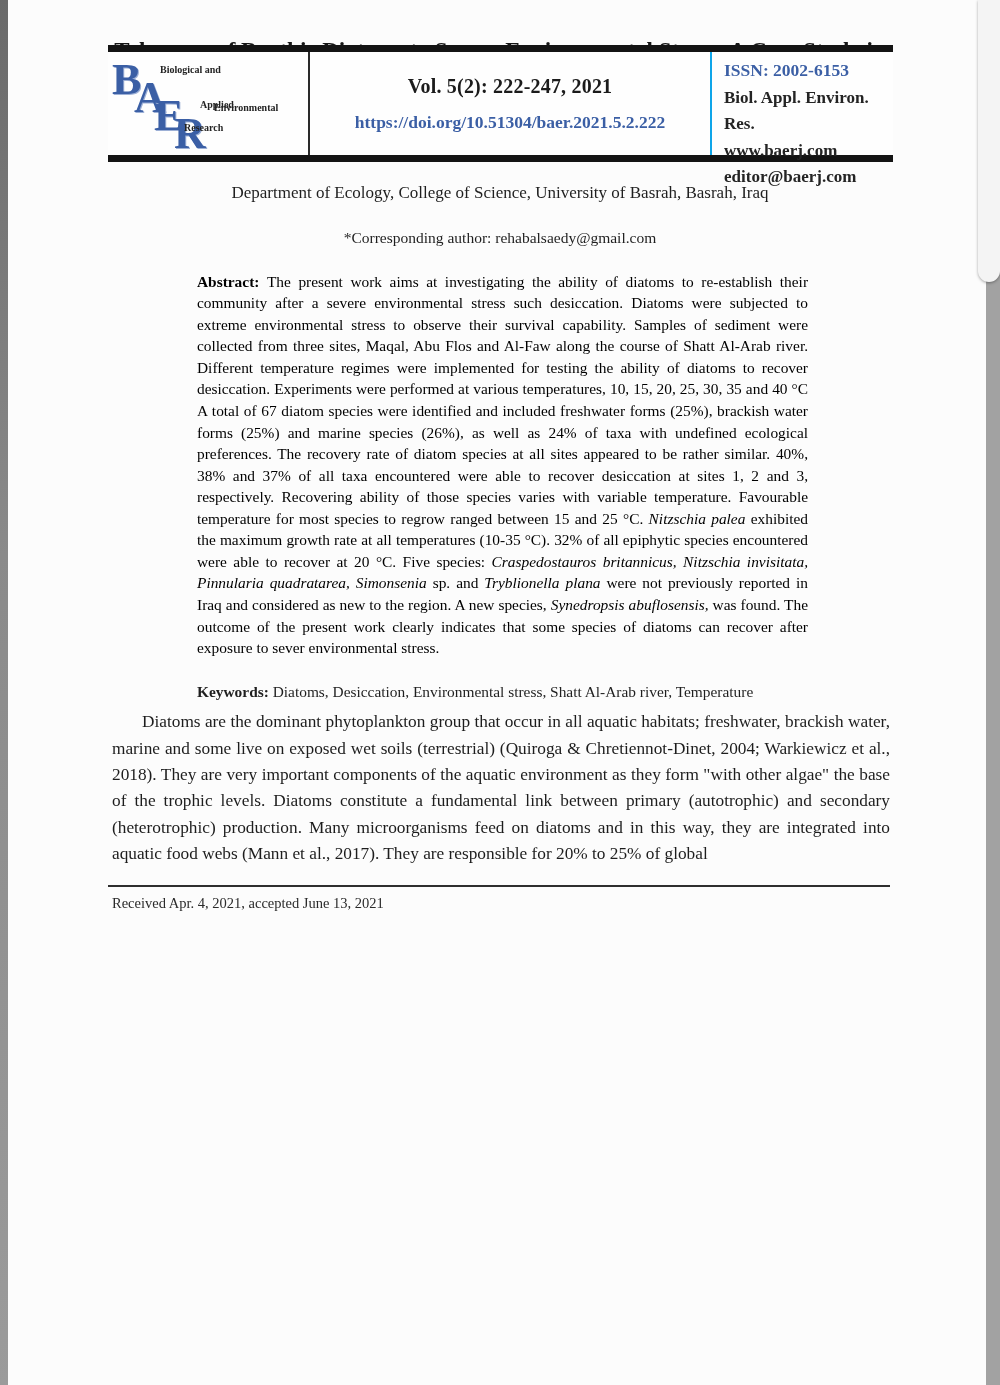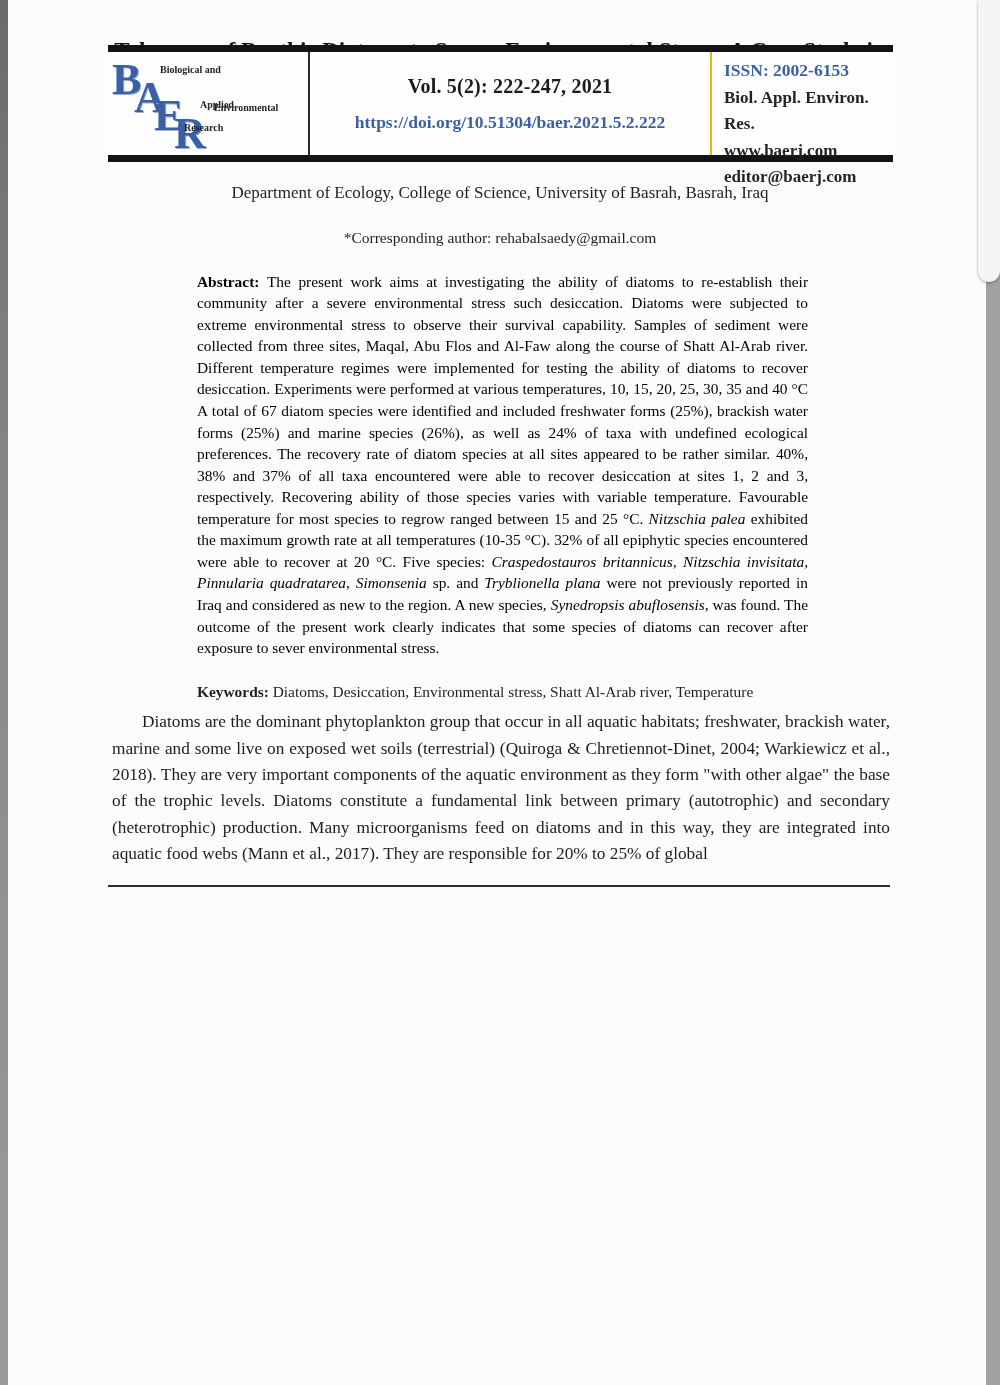--- a/index.html
+++ b/index.html
@@ -21,21 +21,21 @@
     background:#f4f4f4;border-radius:0 0 12px 12px;box-shadow:0 1px 3px rgba(0,0,0,.35);}
 
   
   .header{
     position:absolute;left:108px;top:45px;width:785px;height:117px;
     border-top:7px solid #141414;border-bottom:7px solid #141414;
     display:flex;background:#fefefe;box-sizing:border-box;
   }
   .h-col{box-sizing:border-box;height:100%;}
   .h-col1{width:202px;border-right:2px solid #2a2a2a;position:relative;}
-  .h-col2{width:402px;border-right:2px solid #eab308;display:flex;flex-direction:column;
+  .h-col2{width:402px;border-right:2px solid #0ea5e9;display:flex;flex-direction:column;
     align-items:center;justify-content:center;gap:14px;}
   .h-col3{width:179px;padding:8px 0 0 12px;}
 
   .logo{position:absolute;left:0;top:0;width:202px;height:103px;}
   .logo .ltr{position:absolute;font-weight:bold;font-size:44px;color:#3b5fa5;
     text-shadow:1px 1px 0 #9db0d6;line-height:1;}
   .logo .wrd{position:absolute;font-weight:bold;font-size:10px;color:#242424;white-space:nowrap;}
 
   .vol-line{font-weight:bold;font-size:20px;color:#1b1b1b;letter-spacing:.2px;}
   .doi-line{font-weight:bold;font-size:17.5px;color:#3b5fa5;}
@@ -110,14 +110,15 @@
   <div class="affiliation">Department of Ecology, College of Science, University of Basrah, Basrah, Iraq</div>
   <div class="corresponding">*Corresponding author: rehabalsaedy@gmail.com</div>
 
   <div class="abstract"><span style="font-weight: bold;">Abstract: </span><span>The present work aims at investigating the ability of diatoms to re-establish their community after a severe environmental stress such desiccation. Diatoms were subjected to extreme environmental stress to observe their survival capability. Samples of sediment were collected from three sites, Maqal, Abu Flos and Al-Faw along the course of Shatt Al-Arab river. Different temperature regimes were implemented for testing the ability of diatoms to recover desiccation. Experiments were performed at various temperatures, 10, 15, 20, 25, 30, 35 and 40 °C  A total of 67 diatom species were identified and included freshwater forms (25%), brackish water forms (25%) and marine species (26%), as well as 24% of taxa with undefined ecological preferences. The recovery rate of diatom species at all sites appeared to be rather similar. 40%, 38% and 37% of all taxa encountered were able to recover desiccation at sites 1, 2 and 3, respectively. Recovering ability of those species varies with variable temperature. Favourable temperature for most species to regrow ranged between 15 and 25 °C. </span><i>Nitzschia palea</i><span> exhibited the maximum growth rate at all temperatures (10-35 °C). 32% of all epiphytic species encountered were able to recover at 20 °C. Five species: </span><i>Craspedostauros britannicus, Nitzschia invisitata, Pinnularia quadratarea, Simonsenia</i><span> sp. and </span><i>Tryblionella plana</i><span> were not previously reported in Iraq and considered as new to the region. A new species, </span><i>Synedropsis abuflosensis,</i><span> was found. The outcome of the present work clearly indicates that some species of diatoms can recover after exposure to sever environmental stress.</span></div>
 
   <div class="keywords"><span class="kw-label">Keywords:</span> <span>Diatoms, Desiccation, Environmental stress, Shatt Al-Arab river, Temperature</span></div>
 
   <div class="intro-p">Diatoms are the dominant phytoplankton group that occur in all aquatic habitats; freshwater, brackish water, marine and some live on exposed wet soils (terrestrial) (Quiroga &amp; Chretiennot-Dinet, 2004; Warkiewicz et al., 2018). They are very important components of the aquatic environment as they form "with other algae" the base of the trophic levels. Diatoms constitute a fundamental link between primary (autotrophic) and secondary (heterotrophic) production. Many microorganisms feed on diatoms and in this way, they are integrated into aquatic food webs (Mann et al., 2017). They are responsible for 20% to 25% of global</div>
 
   <hr class="foot-rule">
+  <div class="footer-note">Received Apr. 4, 2021, accepted June 13, 2021</div>
 
 </div>
 
 </body></html>

